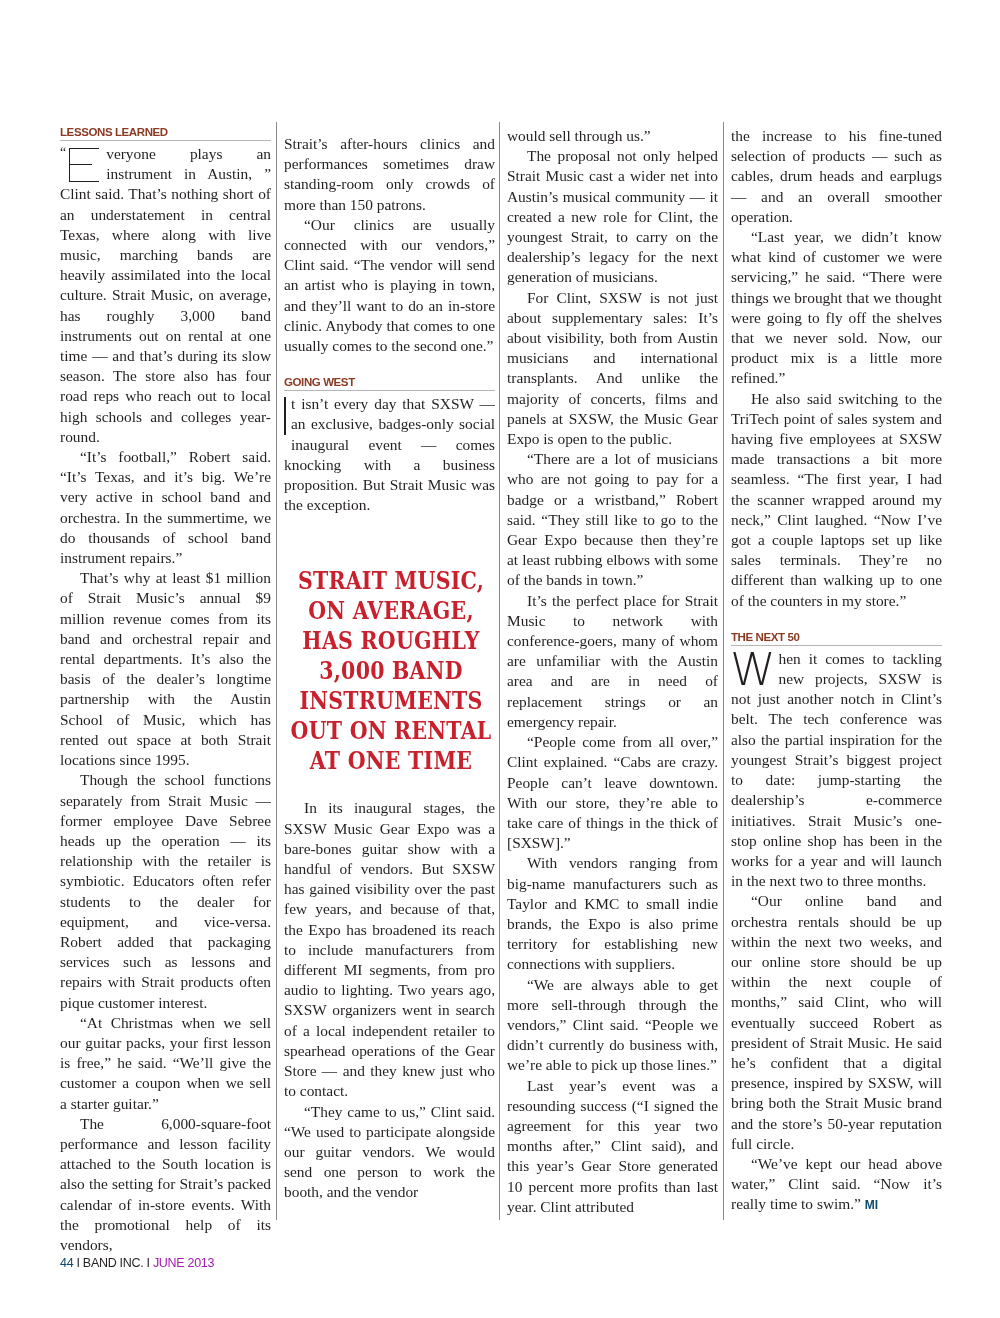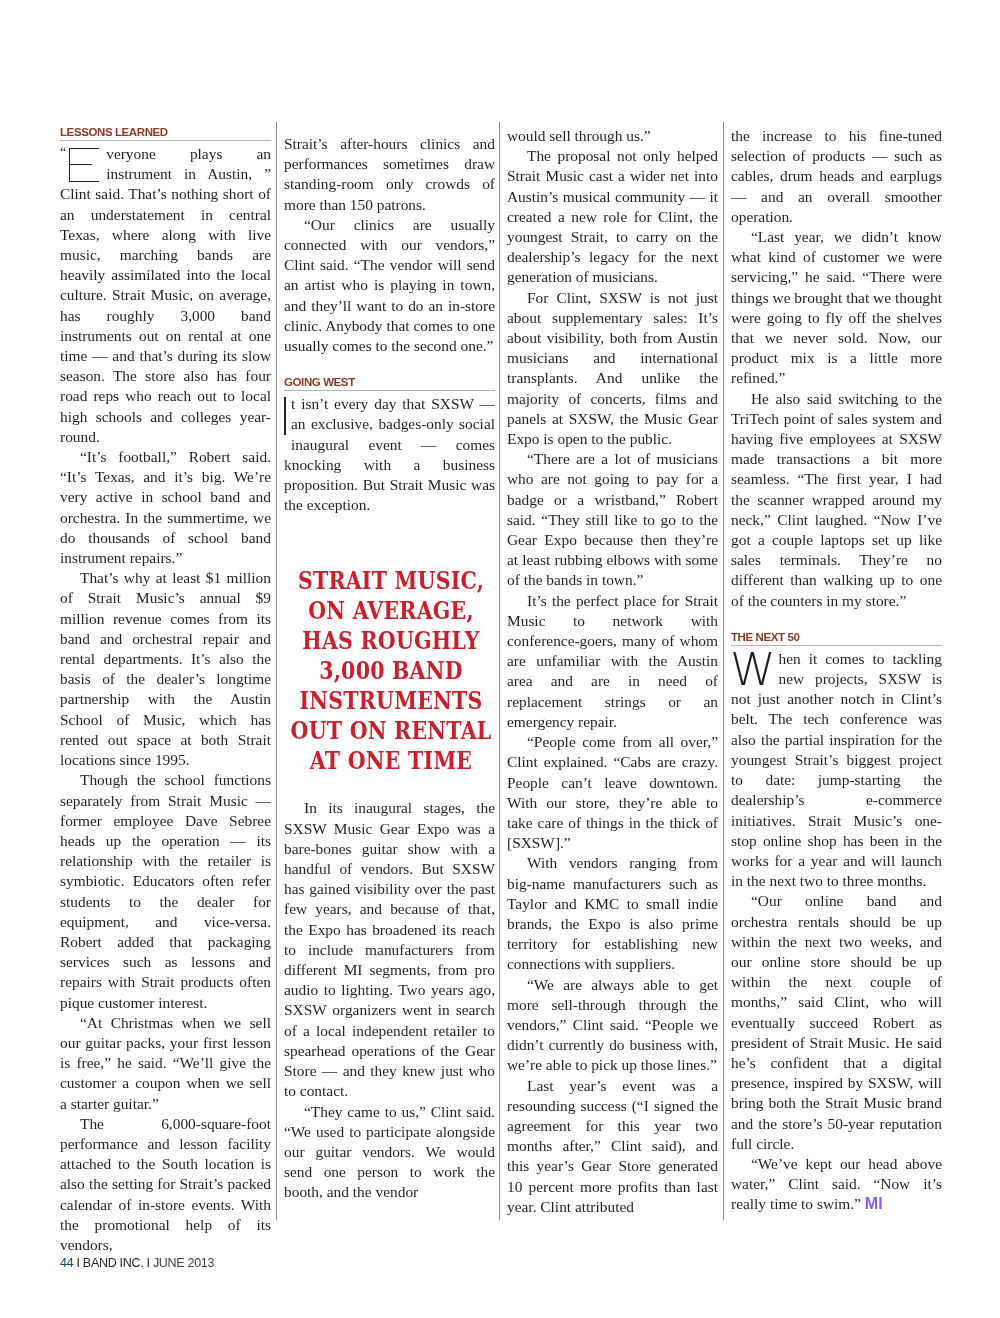--- a/index.html
+++ b/index.html
@@ -27,25 +27,25 @@
   .open-q { float: left; font-size: 14px; margin: 2px 3px 0 0; font-family: "Liberation Serif", serif; line-height: 14px; }
   .dc-i { float: left; width: 2px; height: 38px; background: #231f20; margin: 3px 5px 0 0; }
   .dc-w { float: left; font-family: "DejaVu Sans", sans-serif; font-weight: 200; font-size: 44px;
       line-height: 38px; margin: 2px 4px 0 0; transform: scaleX(1.05); }
   .gap { height: 20px; }
   .pullquote { position: absolute; left: 284px; top: 566px; width: 214px; text-align: center;
       font-family: "DejaVu Serif", serif; font-weight: bold; color: #c8202c; font-size: 25px;
       line-height: 30px; letter-spacing: 0.3px; transform: scaleX(0.82); transform-origin: center top;
       white-space: nowrap; }
   .pullquote div { width: 260px; margin-left: -23px; }
-  .mi-end { font-family: "Liberation Sans", sans-serif; font-weight: bold; color: #8b5cf6; font-size: 16px; }
+  .mi-end { font-family: "Liberation Sans", sans-serif; font-weight: bold; color: #0c4a6e; font-size: 12px; }
   .footer { position: absolute; left: 60px; top: 1256px; font-family: "Liberation Sans", sans-serif;
       font-size: 12.5px; color: #231f20; letter-spacing: -0.3px; }
   .footer .pg { color: #0c4a6e; font-weight: normal; }
-  .footer .date { color: #404040; text-align: center; }
+  .footer .date { color: #a21caf; text-align: center; }
 </style>
 </head>
 <body>
 
 <div class="rule rule1"></div>
 <div class="rule rule2"></div>
 <div class="rule rule3"></div>
 
 <div class="col col1">
   <div class="section-head">LESSONS LEARNED</div>

